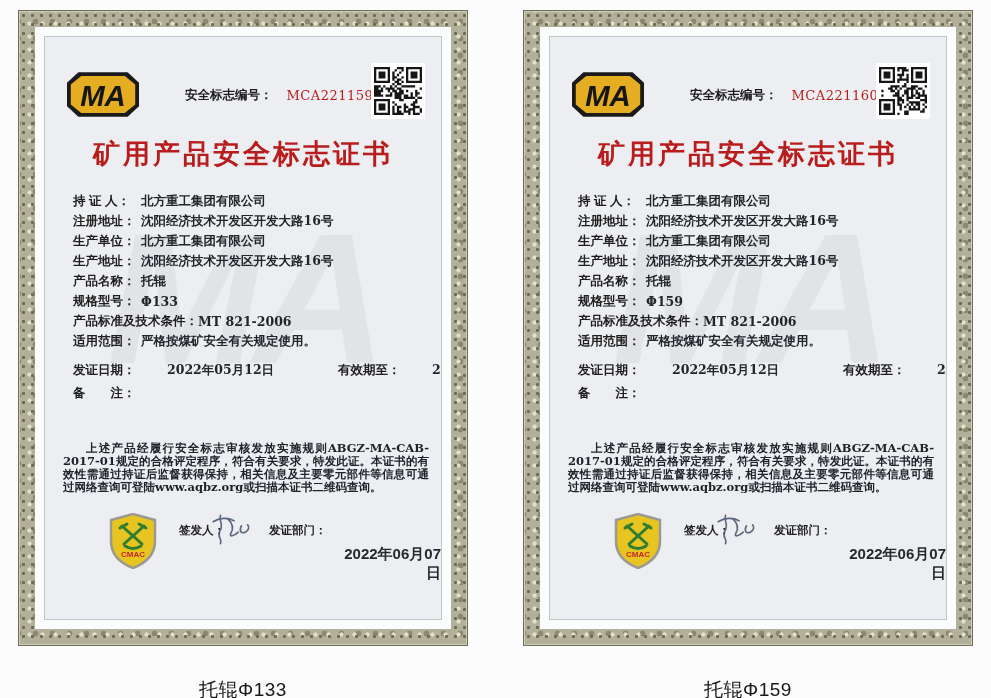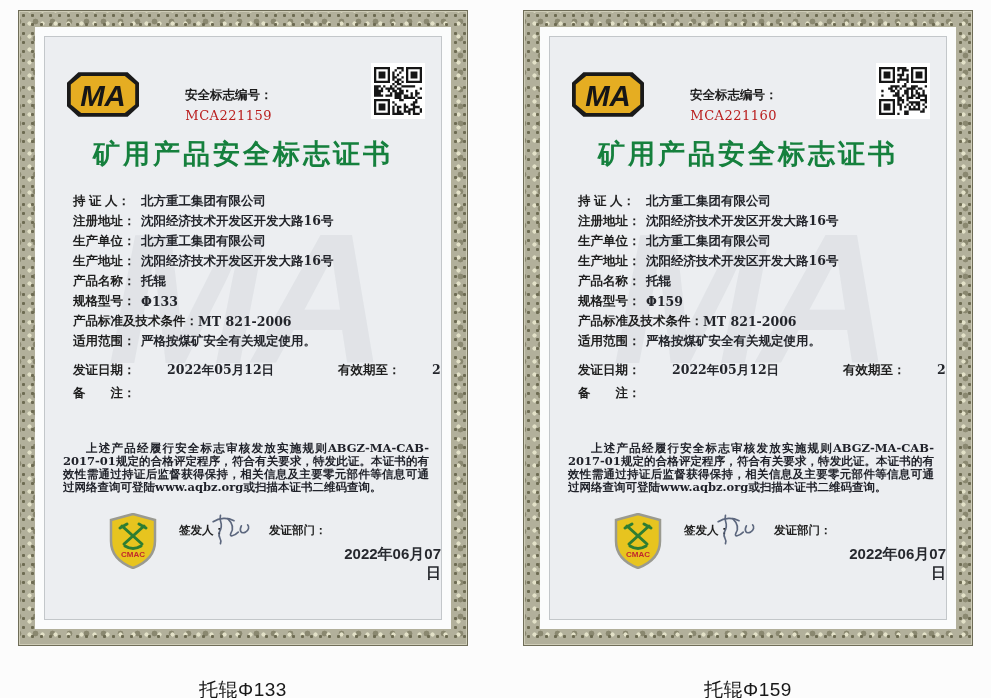--- a/index.html
+++ b/index.html
@@ -18,27 +18,27 @@
     background-position:0 0,4px 6px,8px 2px;
     box-shadow:inset 0 0 0 1px #cfcdb8;}
   .paper-margin{position:absolute;inset:17px;background:#fbfcfc;padding:9px;box-sizing:border-box;}
   .paper{position:relative;width:100%;height:100%;background:#eceef1;border:1px solid #c3c7ca;box-sizing:border-box;overflow:hidden;}
 
   .watermark{position:absolute;top:170px;left:0;width:100%;text-align:center;
     font-size:185px;font-weight:bold;font-style:italic;letter-spacing:-8px;
     color:rgba(125,138,152,0.10);pointer-events:none;line-height:1;}
 
   .ma-logo{position:absolute;top:35px;left:22px;width:72px;height:45px;}
-  .serial{position:absolute;top:50px;left:140px;display:flex;align-items:center;gap:4px;height:16px;flex-direction:column;}
+  .serial{position:absolute;top:50px;left:140px;display:flex;align-items:center;gap:14px;height:16px;}
   .serial-label{font-size:12.5px;font-weight:bold;color:#1c1c1c;}
   .serial-value{font-size:13px;color:#b91c1c;font-family:"DejaVu Serif", serif;letter-spacing:.5px;}
   .qr{position:absolute;top:26px;left:326px;width:48px;height:50px;background:#fff;padding:3px;}
 
   .title{position:absolute;top:99px;left:0;width:100%;text-align:center;
-    font-size:27px;font-weight:bold;color:#15803d;letter-spacing:3px;}
+    font-size:27px;font-weight:bold;color:#b91c1c;letter-spacing:3px;}
 
   .fields{position:absolute;top:154px;left:0;right:0;}
   .frow{display:flex;align-items:center;height:20px;padding-left:28px;}
   .flabel{font-size:12.5px;font-weight:bold;color:#1e1e1e;min-width:68px;white-space:pre;flex-shrink:0;}
   .fvalue{font-size:12.5px;font-weight:bold;color:#23252b;font-family:"DejaVu Serif", serif;white-space:pre;}
   .frow.dates{margin-top:9px;gap:26px;}
   .dval{width:145px;flex-shrink:0;}
   .frow.remark{margin-top:3px;}
 
   .statement{position:absolute;top:401px;left:14px;right:8px;margin:4px;

